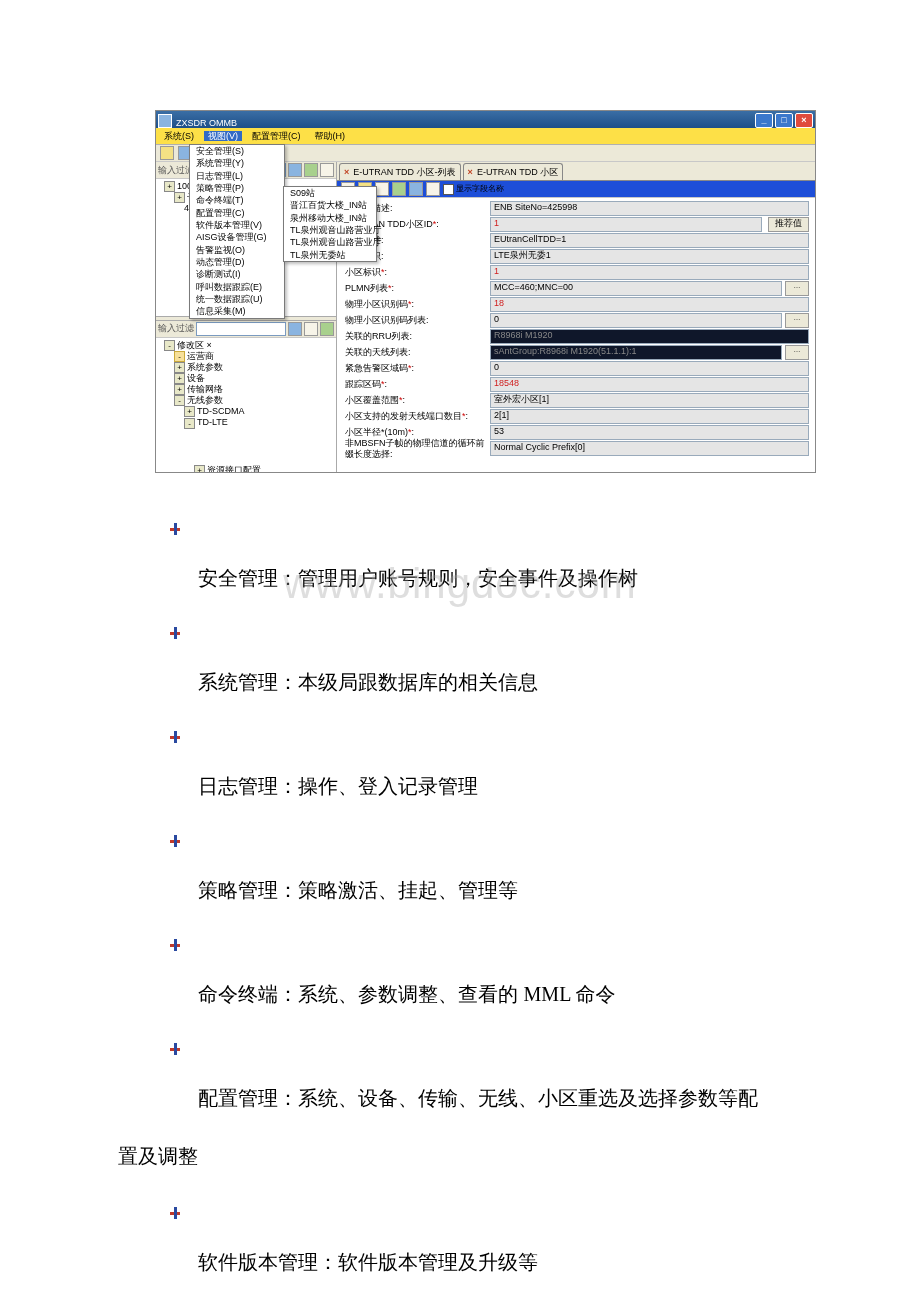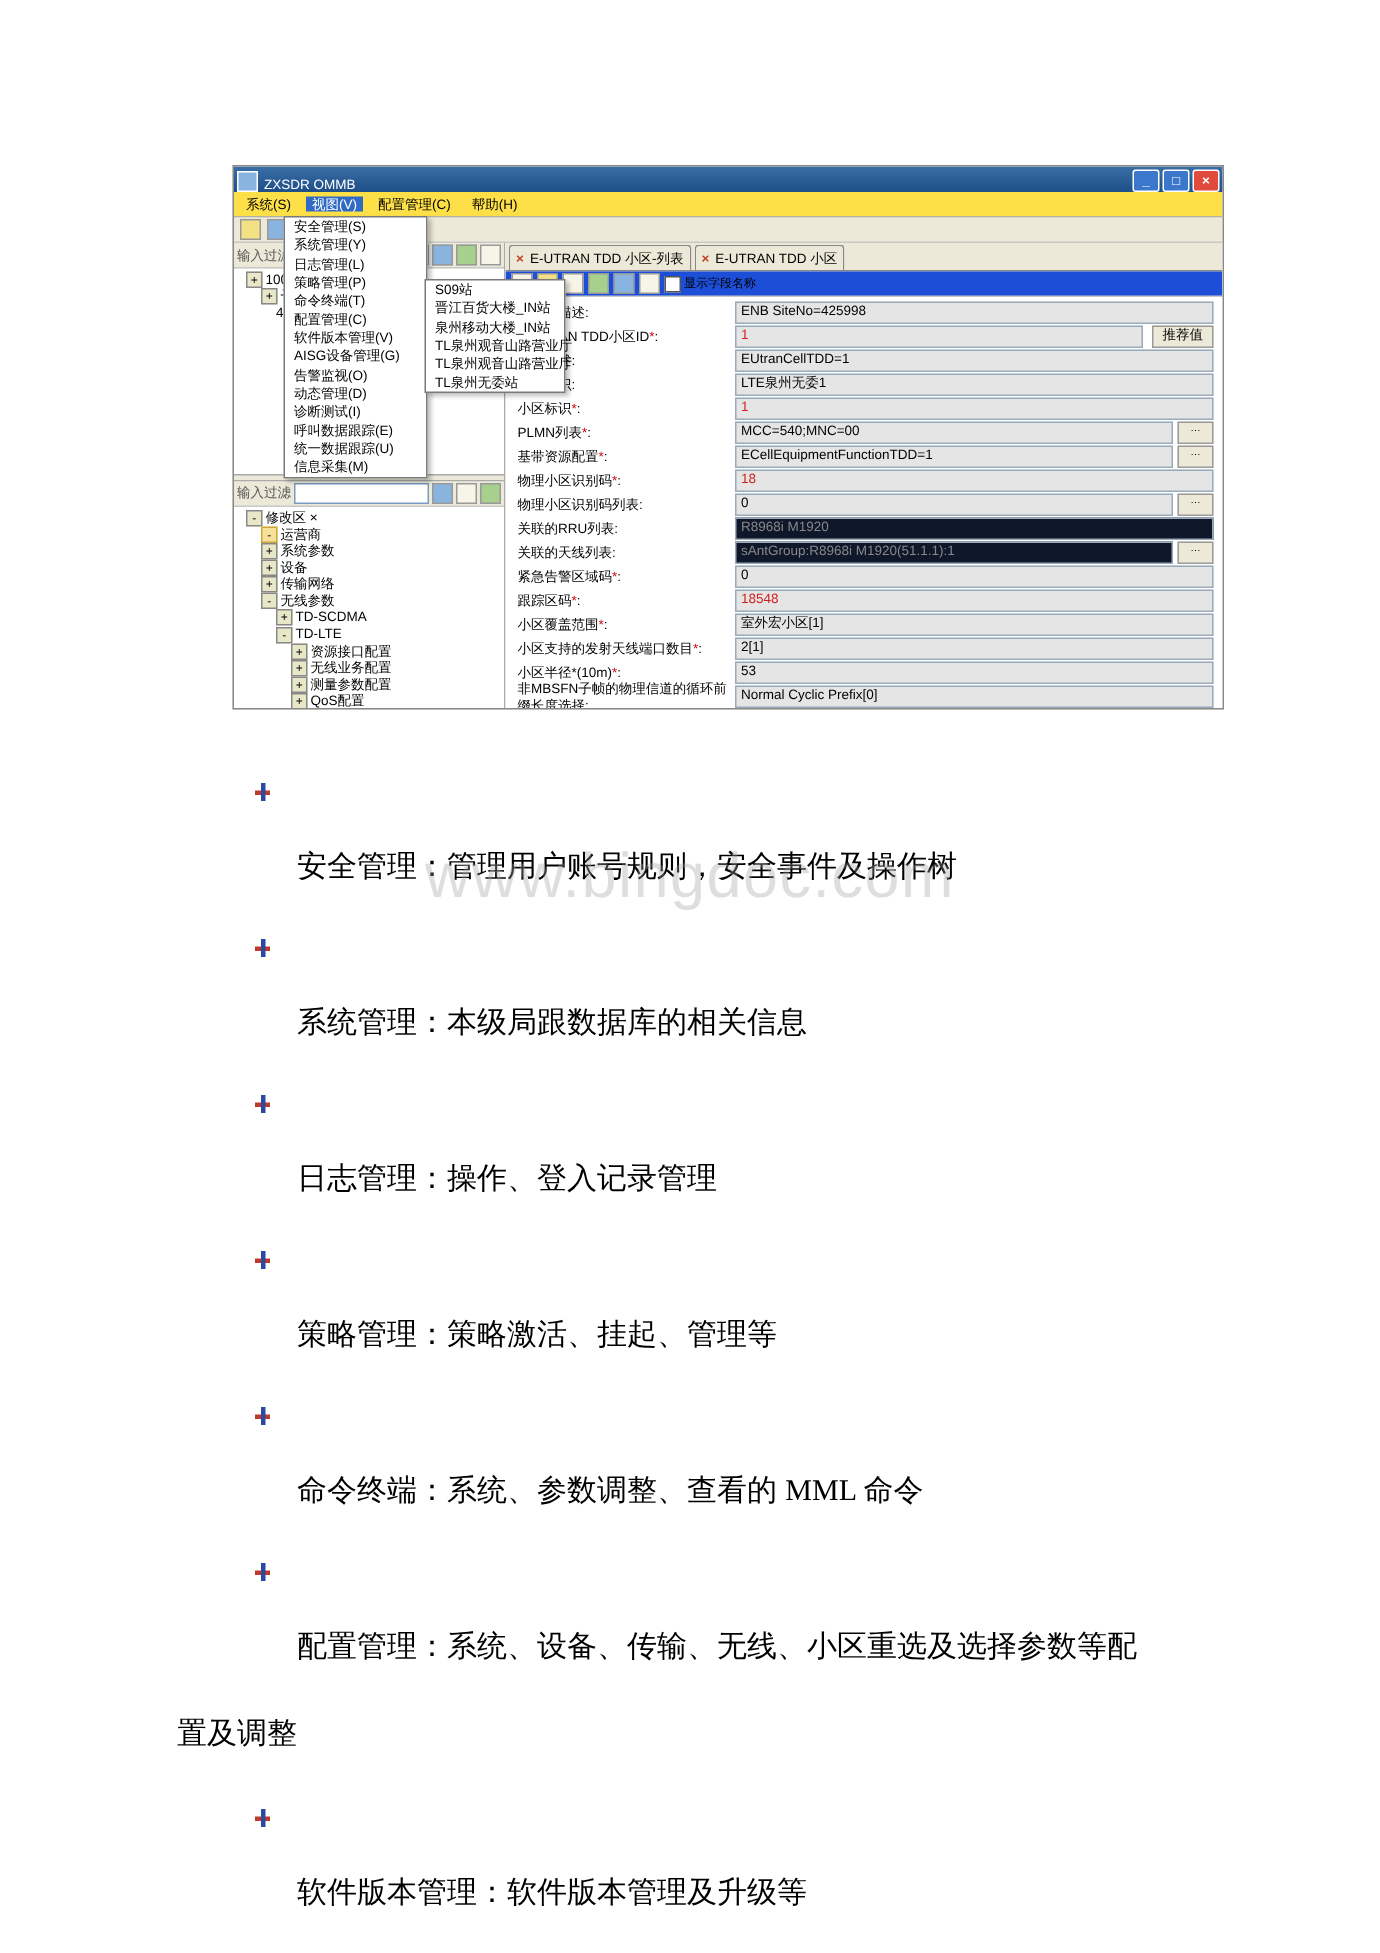--- a/index.html
+++ b/index.html
@@ -30,21 +30,21 @@
 
   .submenu { position:absolute; left:127px; top:75px; width:92px; background:#fff; border:1px solid #7a7a7a; box-shadow:2px 2px 3px rgba(0,0,0,0.25); z-index:5; }
   .submenu .it{padding:1px 6px;white-space:nowrap;}
 
   .leftcol { width:180px; min-width:180px; border-right:1px solid #aaa; display:flex; flex-direction:column; background:#fff; overflow:hidden; }
   .filterrow{height:16px;display:flex;align-items:center;border-bottom:1px solid #c8c8c8;background:#ece9d8;padding:0 2px;gap:2px;}
   .filterrow .lbl{color:#555;}
   .filterrow .inp{flex:1;height:12px;border:1px solid #7a9ac0;background:#fff;}
   .tree{flex:1;overflow:hidden;padding:2px 0 2px 2px;}
   .tree div{white-space:nowrap;padding:0 0 0 2px;}
-  .tree .n1{padding-left:6px;} .tree .n2{padding-left:16px;} .tree .n3{padding-left:26px;} .tree .n4{padding-left:36px;}
+  .tree .n1{padding-left:6px;} .tree .n2{padding-left:16px;} .tree .n3{padding-left:26px;} .tree .n4{padding-left:36px;margin-top:36px;}
   .tree .ic{display:inline-block;width:9px;height:9px;border:1px solid #888;background:#e8e8c8;margin-right:2px;vertical-align:middle;font-size:8px;line-height:9px;text-align:center;}
   .tree .icf{background:#f7e09a;border-color:#caa93a;}
   .tree-split{height:3px;background:#ece9d8;border-top:1px solid #aaa;border-bottom:1px solid #aaa;}
 
   .rightcol{flex:1;display:flex;flex-direction:column;background:#fff;overflow:hidden;}
   .tabsrow{height:18px;display:flex;align-items:flex-end;background:#ece9d8;border-bottom:1px solid #888;padding-left:2px;gap:2px;}
   .tab{display:flex;align-items:center;height:16px;padding:0 4px;border:1px solid #888;border-bottom:none;background:#ece9d8;border-radius:3px 3px 0 0;gap:4px;}
   .tab .x{color:#c04020;font-weight:bold;}
   .tb2{height:16px;border-bottom:1px solid #c8c8c8;display:flex;align-items:center;gap:3px;padding-left:4px;background:#1d4ed8;}
   .tb2 .cb{font-size:8px;display:flex;align-items:center;gap:2px;}
@@ -214,26 +214,21 @@
         <div class="frow">
                 <div class="lbl">用户标识:</div>
                 <div class="val">LTE泉州无委1</div>
               </div>
         <div class="frow">
                 <div class="lbl"><span>小区标识</span><span class="req">*</span>:</div>
                 <div class="val err">1</div>
               </div>
         <div class="frow">
                 <div class="lbl"><span>PLMN列表</span><span class="req">*</span>:</div>
-                <div class="val">MCC=540;MNC=00</div>
-                <div class="btn">…</div>
-              </div>
-        <div class="frow">
-                <div class="lbl"><span>基带资源配置</span><span class="req">*</span>:</div>
-                <div class="val">ECellEquipmentFunctionTDD=1</div>
+                <div class="val">MCC=460;MNC=00</div>
                 <div class="btn">…</div>
               </div>
         <div class="frow">
                 <div class="lbl"><span>物理小区识别码</span><span class="req">*</span>:</div>
                 <div class="val err">18</div>
               </div>
         <div class="frow">
                 <div class="lbl">物理小区识别码列表:</div>
                 <div class="val">0</div>
                 <div class="btn">…</div>

